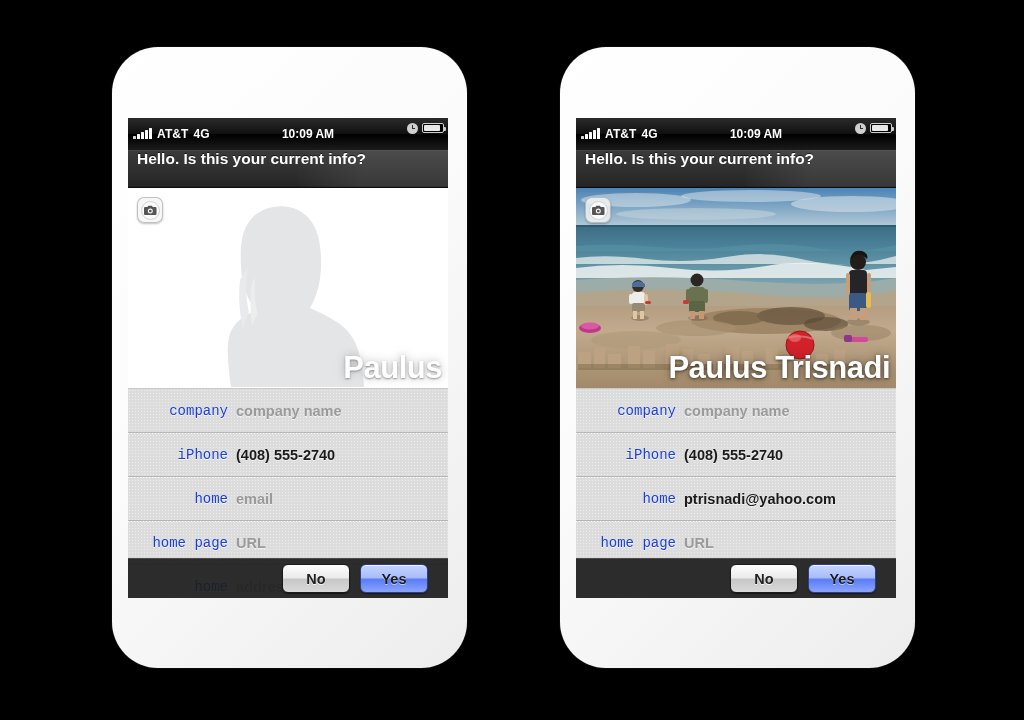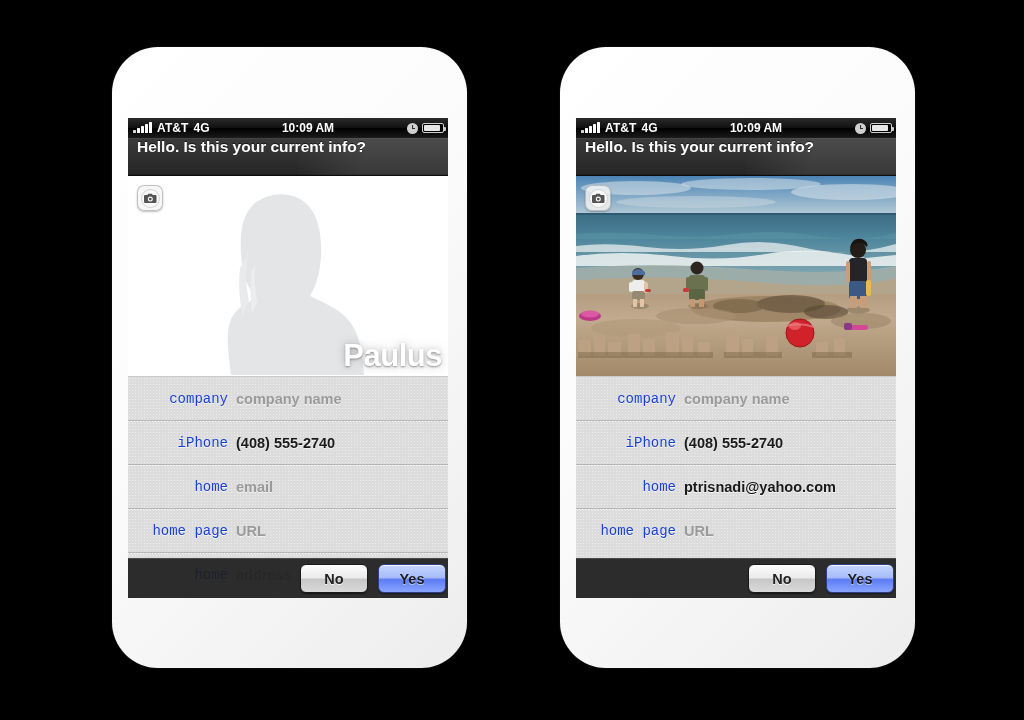--- a/index.html
+++ b/index.html
@@ -27,21 +27,21 @@
     position: absolute;
     left: 16px; top: 71px;
     width: 320px; height: 480px;
     background: #fff;
     overflow: hidden;
   }
 
   
   .statusbar {
     position: relative;
-    height: 20px;
+    height: 32px;
     background: linear-gradient(to bottom, #2b2b2b 0%, #111 48%, #000 52%, #1b1b1b 100%);
     color: #fff;
     font-size: 12px;
     font-weight: bold;
     display: flex; align-items: center;
   }
   .sb-left { display: flex; align-items: center; gap: 5px; padding-left: 5px; }
   .bars { display: flex; align-items: flex-end; gap: 1px; height: 10px; }
   .bars i { display: block; width: 3px; background: #ffffff; border-radius: 0.5px; }
   .bars i:nth-child(1) { height: 3px; background: #d8d8d8; }
@@ -173,21 +173,21 @@
   }
   .row-value.empty { color: #9a9a9a; font-weight: bold; }
 
   
   .actionbar {
     position: absolute; left: 0; right: 0; bottom: 0; height: 40px;
     background: rgba(30,30,30,0.93);
     border-top: 1px solid rgba(255,255,255,0.14);
     z-index: 10;
     display: flex; align-items: center; justify-content: flex-end;
-    gap: 10px; padding-right: 2px; margin-top: 44px;
+    gap: 10px; padding-right: 20px; margin-top: 44px;
   }
   .btn {
     width: 68px; height: 29px; border-radius: 6px;
     font-size: 14.5px; font-weight: bold;
     display: flex; align-items: center; justify-content: center;
     border: 1px solid #1a1a1a;
     box-shadow: inset 0 1px 0 rgba(255,255,255,0.75), 0 1px 1px rgba(0,0,0,0.5);
   }
   .btn-no {
     background: linear-gradient(to bottom, #fdfdfd 0%, #eaeaea 48%, #c7c7c7 52%, #d9d9d9 100%);
@@ -429,20 +429,21 @@
 
         <div class="camera-btn">
           <span class="cam-circle">
             <svg width="13" height="11" viewBox="0 0 13 11" aria-hidden="true">
               <path fill="#555" d="M4.2,0.8 L8.0,0.8 L8.7,2.0 L11.4,2.0 A1.1,1.1 0 0 1 12.5,3.1 L12.5,9.0 A1.1,1.1 0 0 1 11.4,10.1 L1.1,10.1 A1.1,1.1 0 0 1 0,9.0 L0,3.1 A1.1,1.1 0 0 1 1.1,2.0 L3.5,2.0 Z"></path>
               <circle cx="6.3" cy="6.1" r="2.5" fill="#fafafa"></circle>
               <circle cx="6.3" cy="6.1" r="1.4" fill="#555"></circle>
             </svg>
           </span>
         </div>
+        <div class="name-overlay">Paulus Trisnadi</div>
       </div>
 
       <div class="fields">
         <div class="row">
           <div class="row-label">company</div>
           <div class="row-value empty">company name</div>
         </div>
         <div class="row">
           <div class="row-label">iPhone</div>
           <div class="row-value">(408) 555-2740</div>

